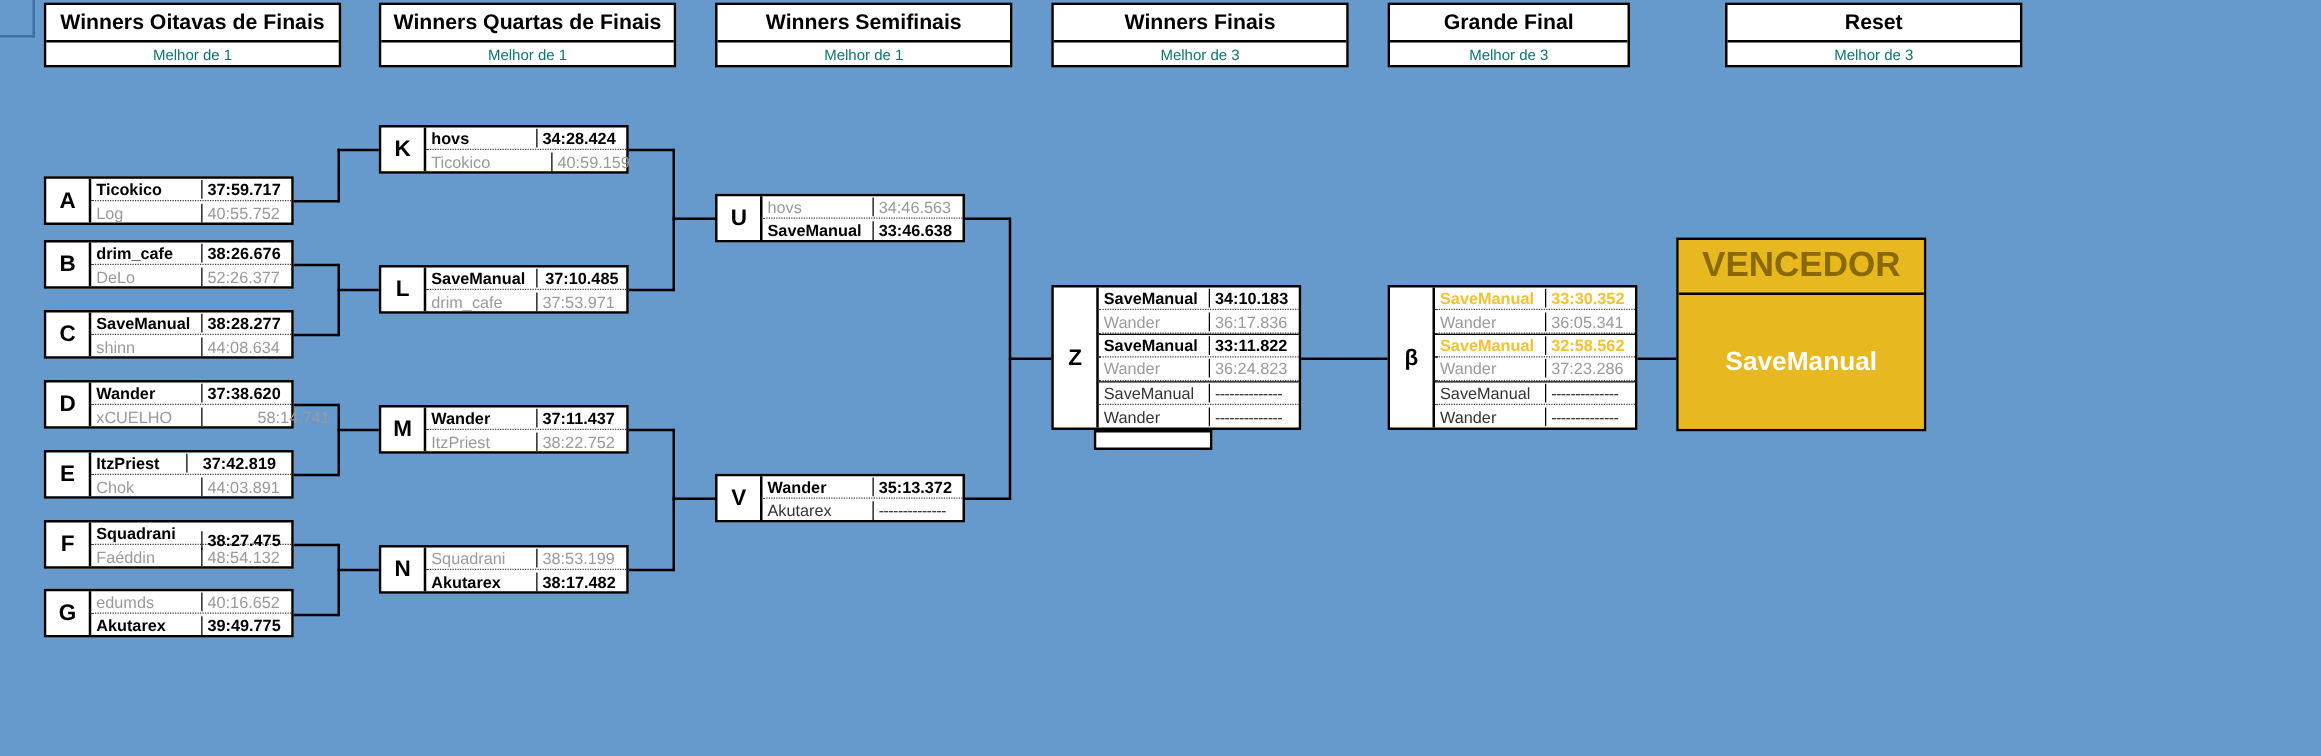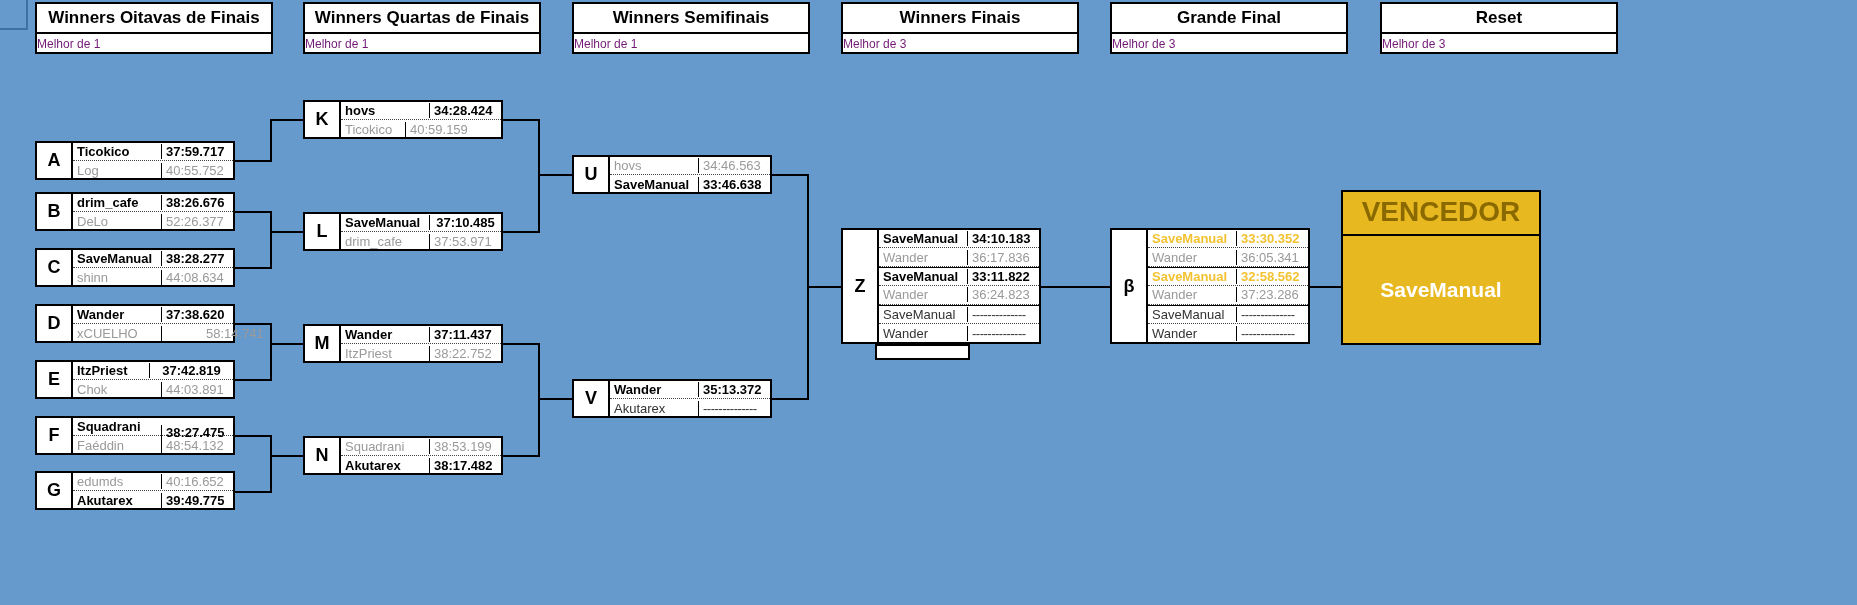--- a/index.html
+++ b/index.html
@@ -22,22 +22,22 @@
   }
   .hdr .hdr-title{
     height:28px;line-height:27px;
     text-align:center;
     font-size:17px;font-weight:bold;color:#000;
     border-bottom:2px solid #000;
     white-space:nowrap;
   }
   .hdr .hdr-sub{
     height:22px;line-height:21px;
-    text-align:left;
-    font-size:12px;color:#701a75;
+    text-align:center;
+    font-size:12px;color:#0f766e;
     white-space:nowrap;
   }
 
   
   .corner-tab{
     position:absolute;left:0;top:0;width:28px;height:30px;
     background:#6699cc;border-right:2px solid #3f6fa5;border-bottom:2px solid #3f6fa5;
     box-sizing:border-box;
   }
 
@@ -138,21 +138,21 @@
       <div class="hdr-sub">Melhor de 1</div>
     </div>
     <div class="hdr" style="left: 572px; top: 2px; width: 238px; height: 52px;">
       <div class="hdr-title">Winners Semifinais</div>
       <div class="hdr-sub">Melhor de 1</div>
     </div>
     <div class="hdr" style="left: 841px; top: 2px; width: 238px; height: 52px;">
       <div class="hdr-title">Winners Finais</div>
       <div class="hdr-sub">Melhor de 3</div>
     </div>
-    <div class="hdr" style="left: 1110px; top: 2px; width: 238px; height: 52px;">
+    <div class="hdr" style="left: 1110px; top: 2px; width: 194px; height: 52px;">
       <div class="hdr-title">Grande Final</div>
       <div class="hdr-sub">Melhor de 3</div>
     </div>
     <div class="hdr" style="left: 1380px; top: 2px; width: 238px; height: 52px;">
       <div class="hdr-title">Reset</div>
       <div class="hdr-sub">Melhor de 3</div>
     </div>
     <div class="match" style="left: 35px; top: 141px; width: 200px; height: 39px;">
       <div class="mlabel">A</div>
       <div class="mrows">
@@ -246,21 +246,21 @@
     </div>
     <div class="match" style="left: 303px; top: 100px; width: 200px; height: 39px;">
       <div class="mlabel">K</div>
       <div class="mrows">
         <div class="mrow">
           <div class="pname win">hovs</div>
           <div class="ptime win" style="width: 72px;">34:28.424</div>
         </div>
         <div class="mrow">
           <div class="pname lose">Ticokico</div>
-          <div class="ptime lose" style="width: 96px;">40:59.159</div>
+          <div class="ptime lose" style="width: 60px;">40:59.159</div>
         </div>
       </div>
     </div>
     <div class="match" style="left: 303px; top: 212px; width: 200px; height: 39px;">
       <div class="mlabel">L</div>
       <div class="mrows">
         <div class="mrow">
           <div class="pname win">SaveManual</div>
           <div class="ptime win" style="width: 72px; text-align: center;">37:10.485</div>
         </div>

